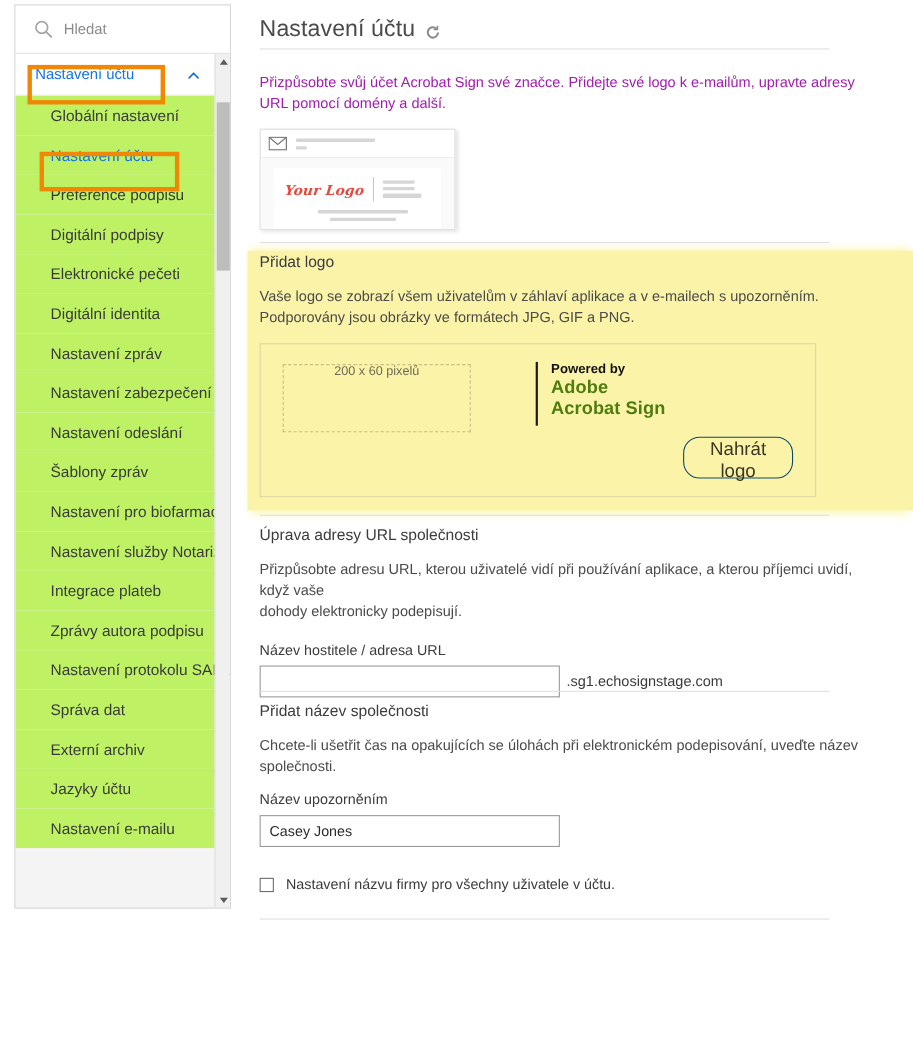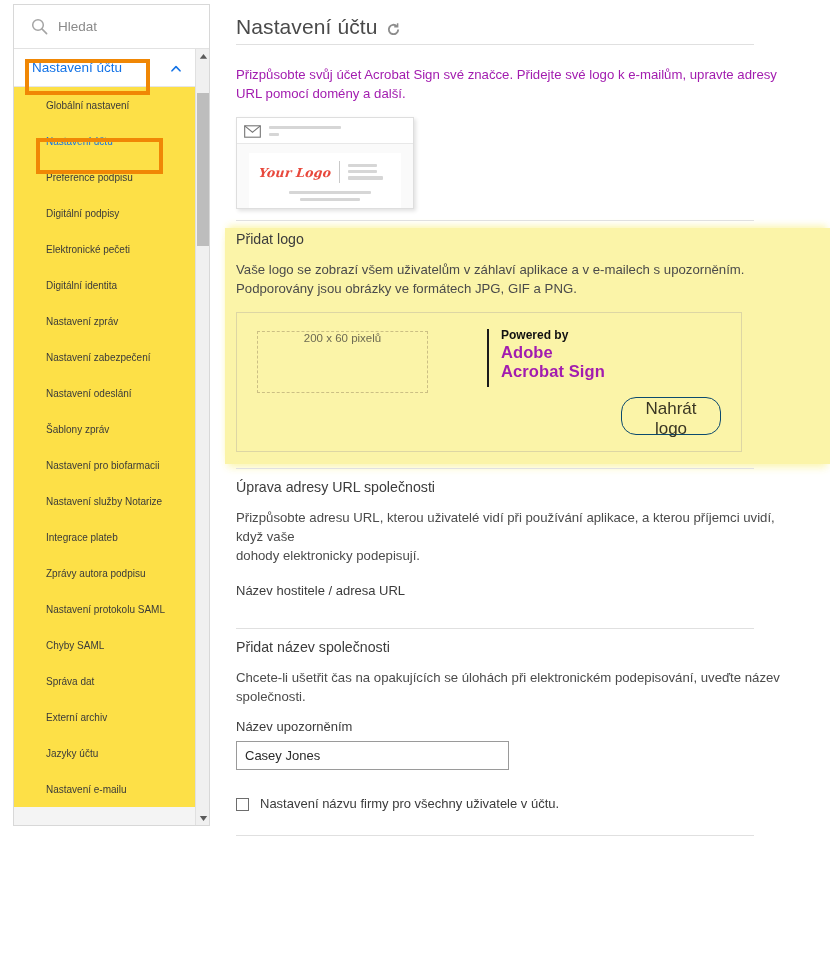--- a/index.html
+++ b/index.html
@@ -50,23 +50,23 @@
   .chev {
     position: absolute; right: 16px; top: 50%;
     width: 11px; height: 11px; margin-top: -5px;
   }
   .chev svg { display:block; }
 
   .nav-item {
     height: 36px;
     display: flex; align-items: center;
     padding-left: 32px;
-    font-size: 10px;
+    font-size: 14px;
     color: #3a3a3a;
-    background: #fde047;
+    background: #bef264;
     white-space: nowrap;
   }
   .nav-item.link { color: #1473e6; }
 
   
   .hl-box {
     position: absolute;
     border: 4px solid #f08705;
     pointer-events: none;
     background: transparent;
@@ -171,21 +171,21 @@
     position: absolute; left: 20px; top: 18px;
     width: 171px; height: 62px;
     border: 1px dashed #cbbf84;
     display:flex; align-items:flex-start; justify-content:center;
     font-size: 11.5px; color: #6d6a52;
   }
   .pb-block { position: absolute; left: 250px; top: 16px; display:flex; }
   .pb-bar { width:2px; background:#1a1a1a; height:58px; margin-right:12px; }
   .pb-text { line-height: 1.16; }
   .pb-small { font-size: 12px; font-weight: 700; color:#111; }
-  .pb-big { font-size: 16.5px; font-weight: 700; color:#a21caf; letter-spacing: .1px; }
+  .pb-big { font-size: 16.5px; font-weight: 700; color:#4d7c0f; letter-spacing: .1px; }
   .upload-btn {
     position: absolute; right: 20px; bottom: 16px;
     width: 100px; height: 38px;
     border: 1px solid #0c4a6e;
     border-radius: 15px;
     background: transparent;
     color: #3a3623;
     font-family: "Liberation Sans", sans-serif;
     font-size: 17px;
     cursor: pointer;
@@ -277,23 +277,20 @@
         <span>Nastavení služby Notarize</span>
       </div>
       <div class="nav-item">
         <span>Integrace plateb</span>
       </div>
       <div class="nav-item">
         <span>Zprávy autora podpisu</span>
       </div>
       <div class="nav-item">
         <span>Nastavení protokolu SAML</span>
-      </div>
-      <div class="nav-item">
-        <span>Chyby SAML</span>
       </div>
       <div class="nav-item">
         <span>Správa dat</span>
       </div>
       <div class="nav-item">
         <span>Externí archiv</span>
       </div>
       <div class="nav-item">
         <span>Jazyky účtu</span>
       </div>
@@ -395,20 +392,24 @@
     </div>
 
     <div style="position:absolute; left:0; top:468px; width:605px;">
       <div class="sec-rule"></div>
       <div class="sec-title">Úprava adresy URL společnosti</div>
       <div class="sec-desc">
         <span>Přizpůsobte adresu URL, kterou uživatelé vidí při používání aplikace, a kterou příjemci uvidí, když vaše</span><br>
         <span>dohody elektronicky podepisují.</span>
       </div>
       <div class="field-label">Název hostitele / adresa URL</div>
+      <div class="input-row">
+        <input class="text-input" type="text" value="" style="">
+        <span class="suffix">.sg1.echosignstage.com</span>
+      </div>
     </div>
 
     <div style="position:absolute; left:0; top:628px; width:605px;">
       <div class="sec-rule"></div>
       <div class="sec-title">Přidat název společnosti</div>
       <div class="sec-desc" style="width:560px">Chcete-li ušetřit čas na opakujících se úlohách při elektronickém podepisování, uveďte název společnosti.</div>
       <div class="field-label" style="margin-top:13px">Název upozorněním</div>
       <div class="input-row">
         <input class="text-input" type="text" value="Casey Jones" style="">
       </div>

